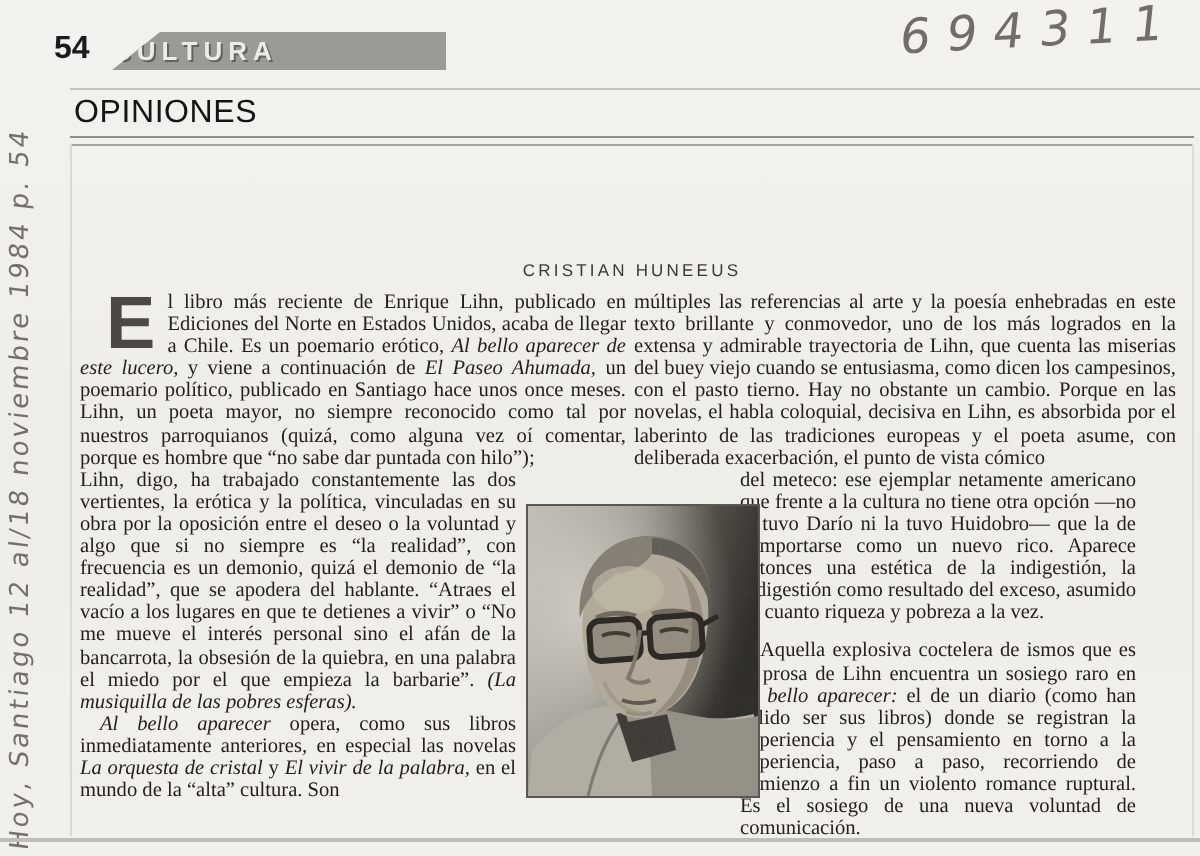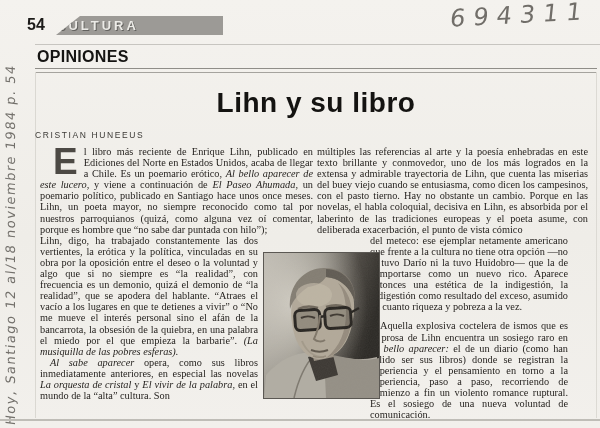--- a/index.html
+++ b/index.html
@@ -27,31 +27,31 @@
     position:absolute;left:56px;top:16px;width:167px;height:19px;background:#9c9a96;
     clip-path:polygon(24px 0,100% 0,100% 100%,0 100%);
   }
   .section-banner .label{
     display:block;text-align:left;line-height:19px;
     font-family:"Liberation Sans",sans-serif;font-weight:bold;font-size:13px;
     letter-spacing:3px;color:#ecebe7;text-shadow:1px 1px 0 rgba(92,91,88,.9);
   }
   .hairline{position:absolute;left:35px;top:44px;width:565px;border-top:1px solid #c7c5c0;}
   .rubric{position:absolute;left:37px;top:48px;font-family:"Liberation Sans",sans-serif;
-    font-weight:bold;font-size:16px;letter-spacing:.3px;color:#151412;}
+    font-weight:normal;font-size:16px;letter-spacing:.3px;color:#151412;}
   .double-rule{position:absolute;left:35px;top:68px;width:562px;height:3px;
     border-top:1px solid #8f8d88;border-bottom:1px solid #a5a39e;}
   .article-frame{position:absolute;left:35px;top:72px;width:560px;height:346px;
     border-left:1px solid #dad8d2;border-right:1px solid #dcdad4;}
   .bottom-rule{position:absolute;left:0;top:419px;width:600px;height:2px;background:#bfbdb7;}
   
   .article-title{position:absolute;left:35px;top:87px;width:562px;text-align:center;
     font-family:"Liberation Sans",sans-serif;font-weight:bold;font-size:28px;
     letter-spacing:.5px;color:#141311;}
-  .article-byline{position:absolute;left:35px;top:130px;width:562px;text-align:left;
+  .article-byline{position:absolute;left:35px;top:130px;width:562px;text-align:center;
     font-family:"Liberation Sans",sans-serif;font-size:8.5px;letter-spacing:1.6px;color:#3b3935;}
   
   .body-text{font-size:10.3px;line-height:11.1px;text-align:justify;color:#211e1b;}
   .col-left{position:absolute;left:40px;top:146px;width:273px;}
   .col-right{position:absolute;left:317px;top:146px;width:271px;}
   .seg-narrow-left{width:218px;}
   .seg-narrow-right{width:198px;margin-left:53px;}
   .para{margin:0;}
   .para.indent{text-indent:10px;}
   .para.gap{margin-top:8px;}
@@ -74,30 +74,29 @@
   <div class="section-banner">
     <span class="label">CULTURA</span>
   </div>
   <div class="handwritten-code">694311</div>
   <div class="hairline"></div>
   <div class="rubric">OPINIONES</div>
   <div class="double-rule"></div>
   <div class="article-frame"></div>
   <div class="bottom-rule"></div>
 
-  <div class="article-title">Lihn y su libro</div>
   <div class="article-byline">CRISTIAN HUNEEUS</div>
 
   <div class="col-left body-text">
     <div class="seg-wide">
       <span class="dropcap">E</span><span>l libro más reciente de Enrique Lihn, publicado en Ediciones del Norte en Estados Unidos, acaba de llegar a Chile. Es un poemario erótico, </span><span class="it">Al bello aparecer de este lucero,</span><span> y viene a continuación de </span><span class="it">El Paseo Ahumada,</span><span> un poemario político, publicado en Santiago hace unos once meses. Lihn, un poeta mayor, no siempre reconocido como tal por nuestros parroquianos (quizá, como alguna vez oí comentar, porque es hombre que “no sabe dar puntada con hilo”);</span>
     </div>
     <div class="seg-narrow-left">
       <p class="para"><span>Lihn, digo, ha trabajado constantemente las dos vertientes, la erótica y la política, vinculadas en su obra por la oposición entre el deseo o la voluntad y algo que si no siempre es “la realidad”, con frecuencia es un demonio, quizá el demonio de “la realidad”, que se apodera del hablante. “Atraes el vacío a los lugares en que te detienes a vivir” o “No me mueve el interés personal sino el afán de la bancarrota, la obsesión de la quiebra, en una palabra el miedo por el que empieza la barbarie”. </span><span class="it">(La musiquilla de las pobres esferas).</span></p>
-      <p class="para indent"><span class="it">Al sabe aparecer</span><span> opera, como sus libros inmediatamente anteriores, en especial las novelas </span><span class="it">La orquesta de cristal</span><span> y </span><span class="it">El vivir de la palabra,</span><span> en el mundo de la “alta” cultura. Son</span></p>
+      <p class="para indent"><span class="it">Al bello aparecer</span><span> opera, como sus libros inmediatamente anteriores, en especial las novelas </span><span class="it">La orquesta de cristal</span><span> y </span><span class="it">El vivir de la palabra,</span><span> en el mundo de la “alta” cultura. Son</span></p>
     </div>
   </div>
 
   <div class="col-right body-text">
     <div class="seg-wide">múltiples las referencias al arte y la poesía enhebradas en este texto brillante y conmovedor, uno de los más logrados en la extensa y admirable trayectoria de Lihn, que cuenta las miserias del buey viejo cuando se entusiasma, como dicen los campesinos, con el pasto tierno. Hay no obstante un cambio. Porque en las novelas, el habla coloquial, decisiva en Lihn, es absorbida por el laberinto de las tradiciones europeas y el poeta asume, con deliberada exacerbación, el punto de vista cómico</div>
     <div class="seg-narrow-right">
       <p class="para">del meteco: ese ejemplar netamente americano que frente a la cultura no tiene otra opción —no la tuvo Darío ni la tuvo Huidobro— que la de comportarse como un nuevo rico. Aparece entonces una estética de la indigestión, la indigestión como resultado del exceso, asumido en cuanto riqueza y pobreza a la vez.</p>
       <p class="para gap indent"><span>Aquella explosiva coctelera de ismos que es la prosa de Lihn encuentra un sosiego raro en </span><span class="it">Al bello aparecer:</span><span> el de un diario (como han solido ser sus libros) donde se registran la experiencia y el pensamiento en torno a la experiencia, paso a paso, recorriendo de comienzo a fin un violento romance ruptural. Es el sosiego de una nueva voluntad de comunicación.</span></p>
     </div>
   </div>

